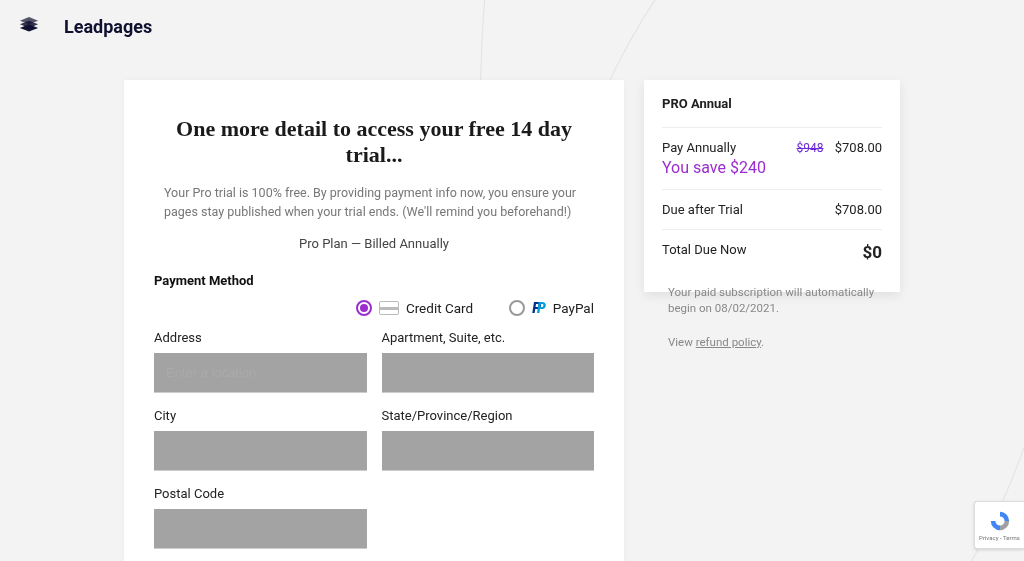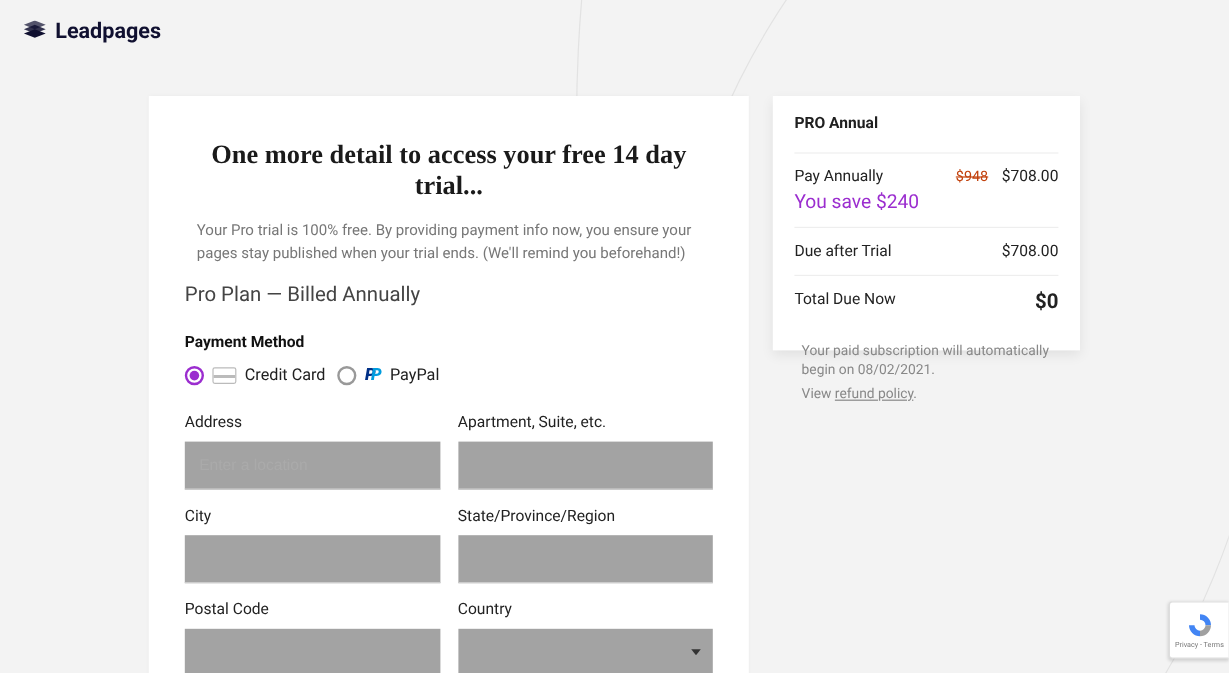--- a/index.html
+++ b/index.html
@@ -22,21 +22,21 @@
   }
   .bgcurve.one { width: 600px; height: 1200px; left: 480px; top: -500px; }
   .bgcurve.two { width: 900px; height: 1200px; left: 540px; top: -200px; }
 
   .logo {
     position: absolute;
     top: 16px;
     left: 18px;
     display: flex;
     align-items: center;
-    gap: 6px;
+    gap: 24px;
   }
   .logo-text {
     font-weight: 700;
     font-size: 18px;
     color: #101030;
   }
 
   .card {
     position: absolute;
     top: 80px;
@@ -57,34 +57,34 @@
   }
   .card .sub {
     font-size: 12.5px;
     line-height: 1.5;
     color: #777;
     text-align: left;
     margin: 0 auto 14px auto;
     max-width: 420px;
   }
   .card .plan {
-    font-size: 17px;
+    font-size: 13px;
     color: #444;
-    text-align: left;
+    text-align: center;
     margin-bottom: 22px;
   }
 
   .section-label {
     font-size: 13px;
     font-weight: 700;
     color: #111;
     margin-bottom: 12px;
   }
 
-  .pm-row { display: flex; gap: 10px; margin-bottom: 24px; }
+  .pm-row { display: flex; gap: 36px; margin-bottom: 14px; justify-content: flex-end; }
   .pm-option { display: flex; align-items: center; gap: 7px; cursor: pointer; font-size: 13.5px; }
   .radio {
     width: 16px; height: 16px; border-radius: 50%;
     border: 2px solid #999;
     display: flex; align-items: center; justify-content: center;
   }
   .radio.selected { border-color: #9b2dcf; }
   .radio.selected::after { content:""; width:8px; height:8px; border-radius:50%; background:#9b2dcf; }
 
   .cc-icon {
@@ -150,35 +150,35 @@
     align-items: flex-start;
     padding: 12px 0;
     border-top: 1px solid #eee;
     font-size: 13px;
   }
   .summary .row:first-of-type { border-top: 1px solid #eee; }
   .summary .left { }
   .summary .label { color:#222; }
   .summary .save { color:#9b2dcf; font-size:16px; margin-top:3px; }
   .summary .right { white-space: nowrap; }
-  .summary .strike { text-decoration: line-through; color:#c2410c; margin-right:8px; font-size:12px;text-align:right; }
+  .summary .strike { text-decoration: line-through; color:#6d28d9; margin-right:8px; font-size:12px;text-align:right; }
   .summary .price { color:#222; }
   .summary .total-row .label { font-weight:400; }
   .summary .total-row .price { font-weight:700; font-size:17px; }
 
   .footnote {
     position: absolute;
     top: 284px;
     left: 668px;
     width: 210px;
     font-size: 11.5px;
     color: #888;
     line-height: 1.4;
   }
-  .footnote .viewp { margin-top: 4px; }
+  .footnote .viewp { margin-top: 18px; }
   .footnote a { color:#888; text-decoration: underline; }
 
   .recaptcha {
     position: absolute;
     right: 0;
     bottom: 12px;
     width: 50px;
     height: 48px;
     background: #fff;
     border: 1px solid #ddd;
@@ -242,26 +242,20 @@
       <input type="text" style="">
     </div>
     <div class="field">
       <label>State/Province/Region</label>
       <input type="text" style="">
     </div>
     <div class="field">
       <label>Postal Code</label>
       <input type="text" style="">
     </div>
-    <div class="field">
-      <label>Country</label>
-      <div class="selectbox">
-        <span class="caret"></span>
-      </div>
-    </div>
   </div>
 
 </div>
 
 <div class="summary">
   <h3>PRO Annual</h3>
   <div class="row">
     <div class="left">
       <div class="label">Pay Annually</div>
       <div class="save">You save $240</div>

